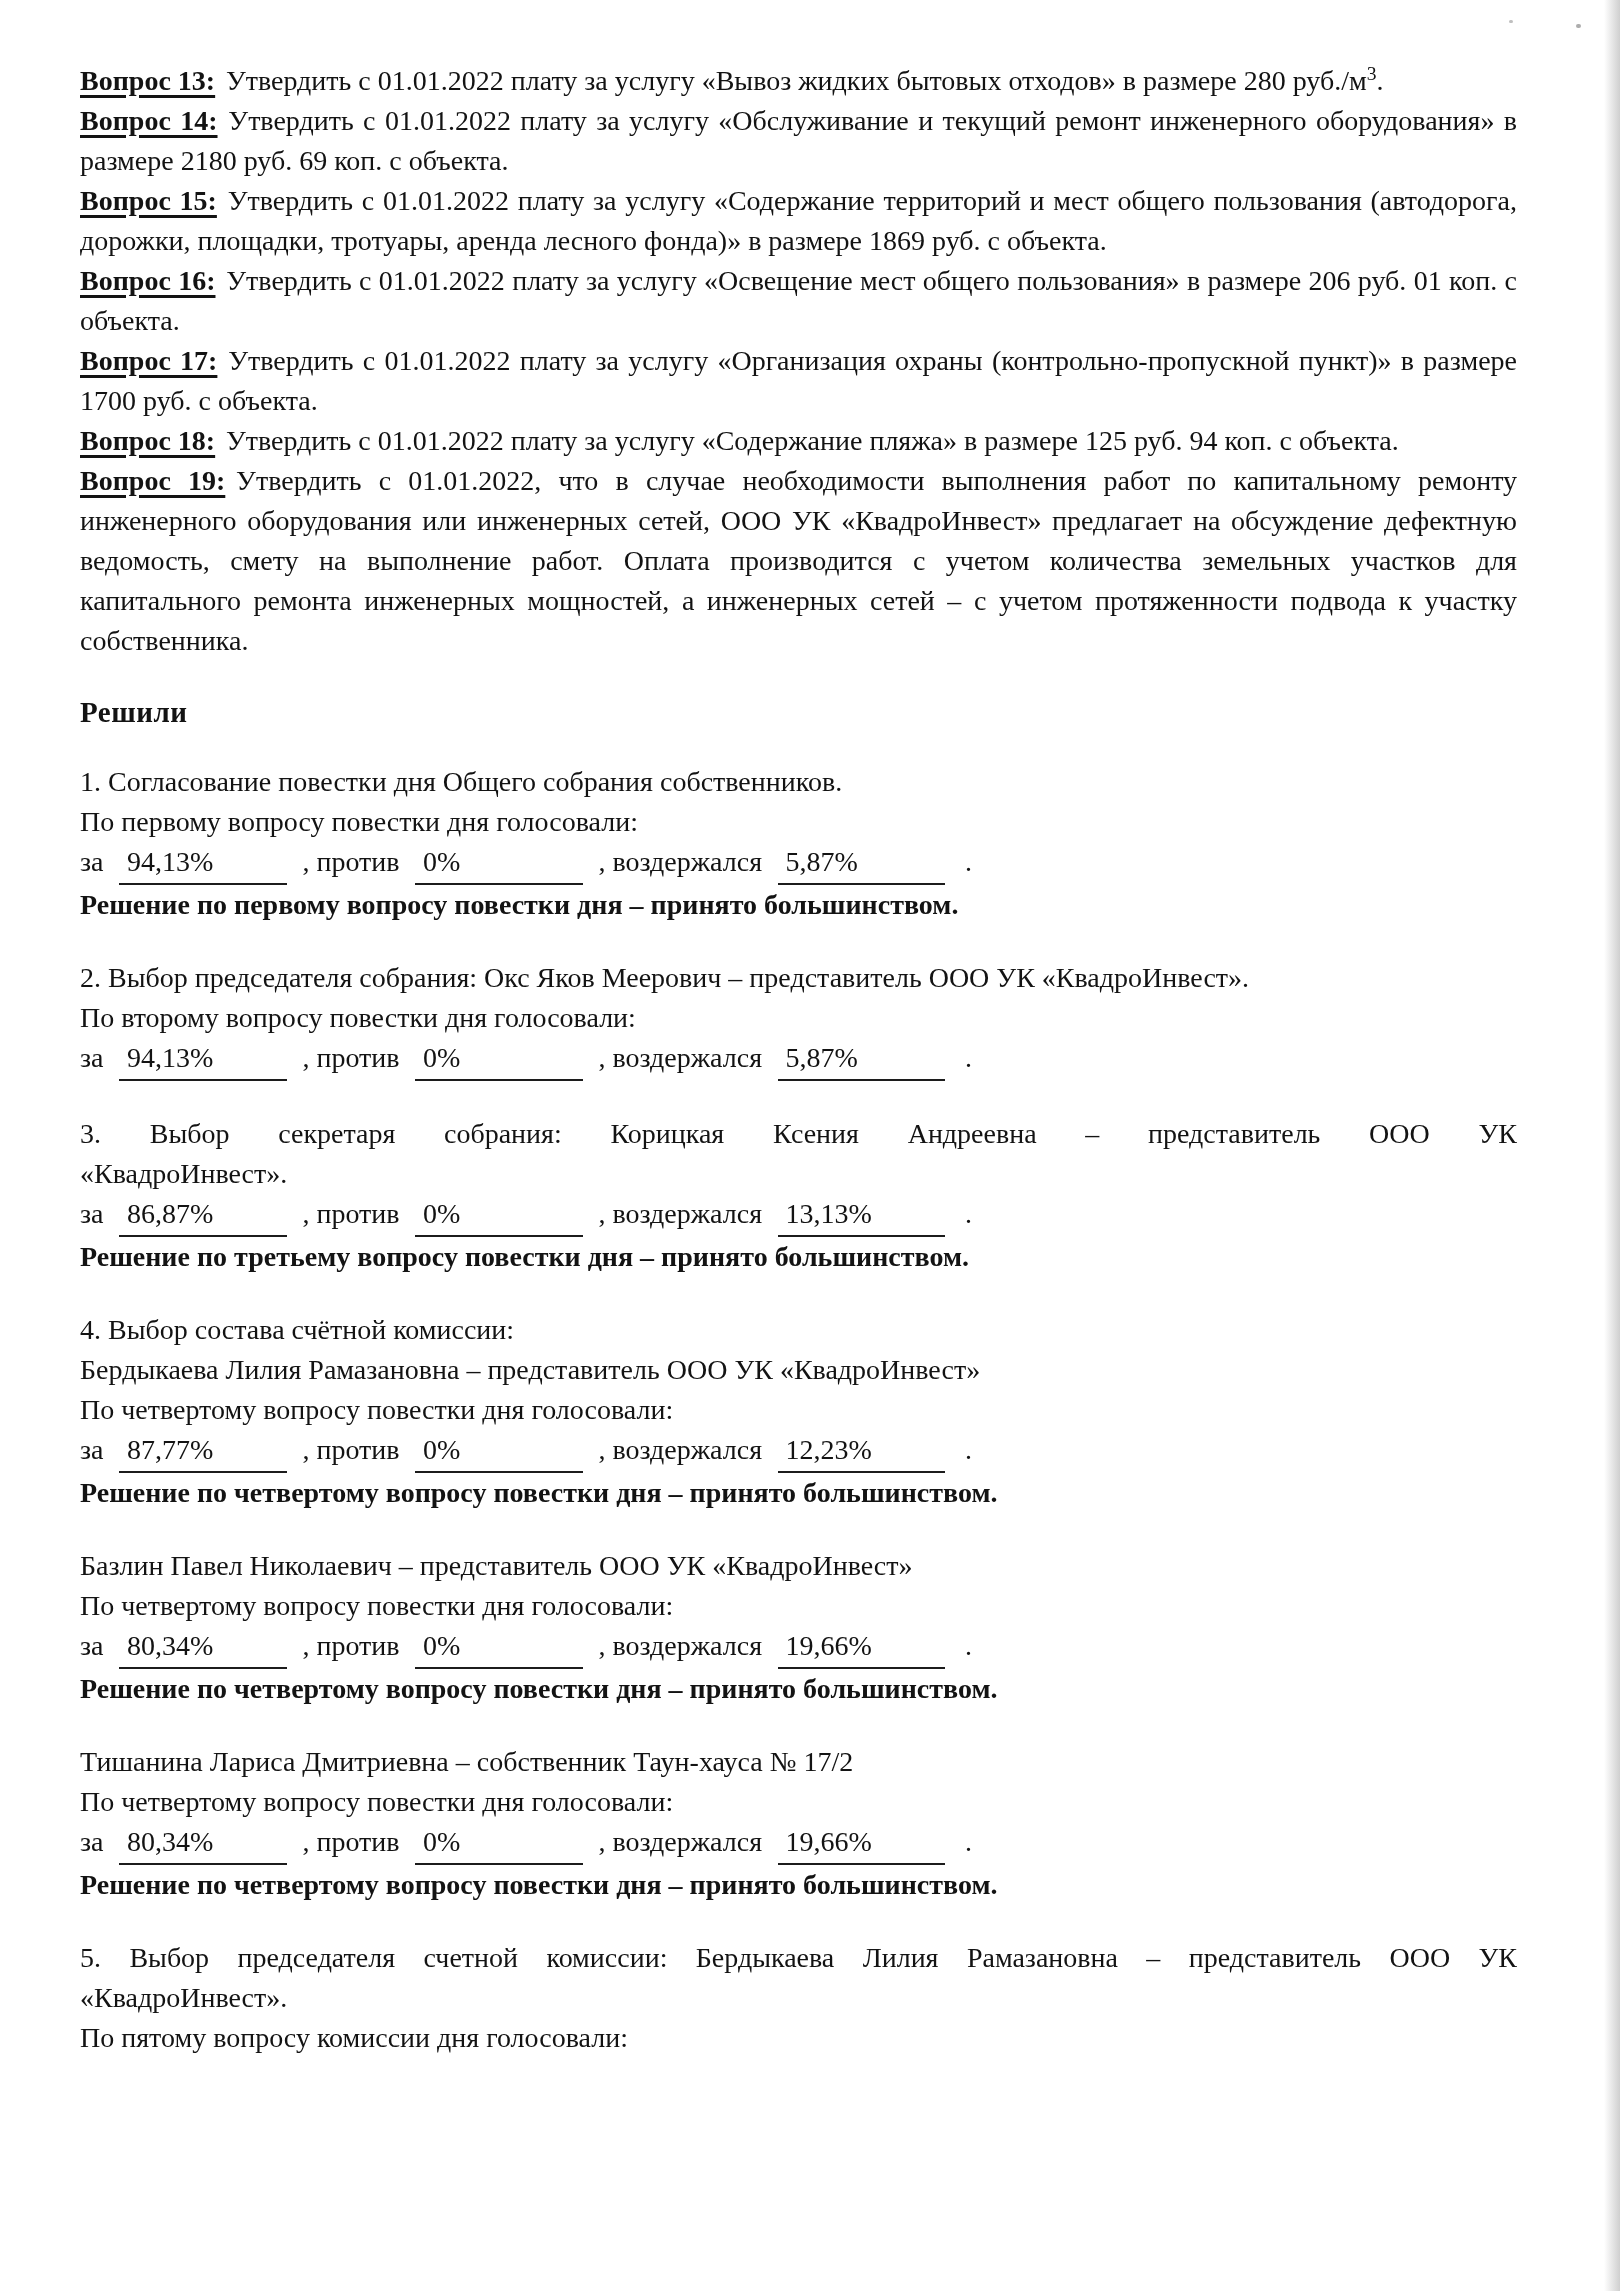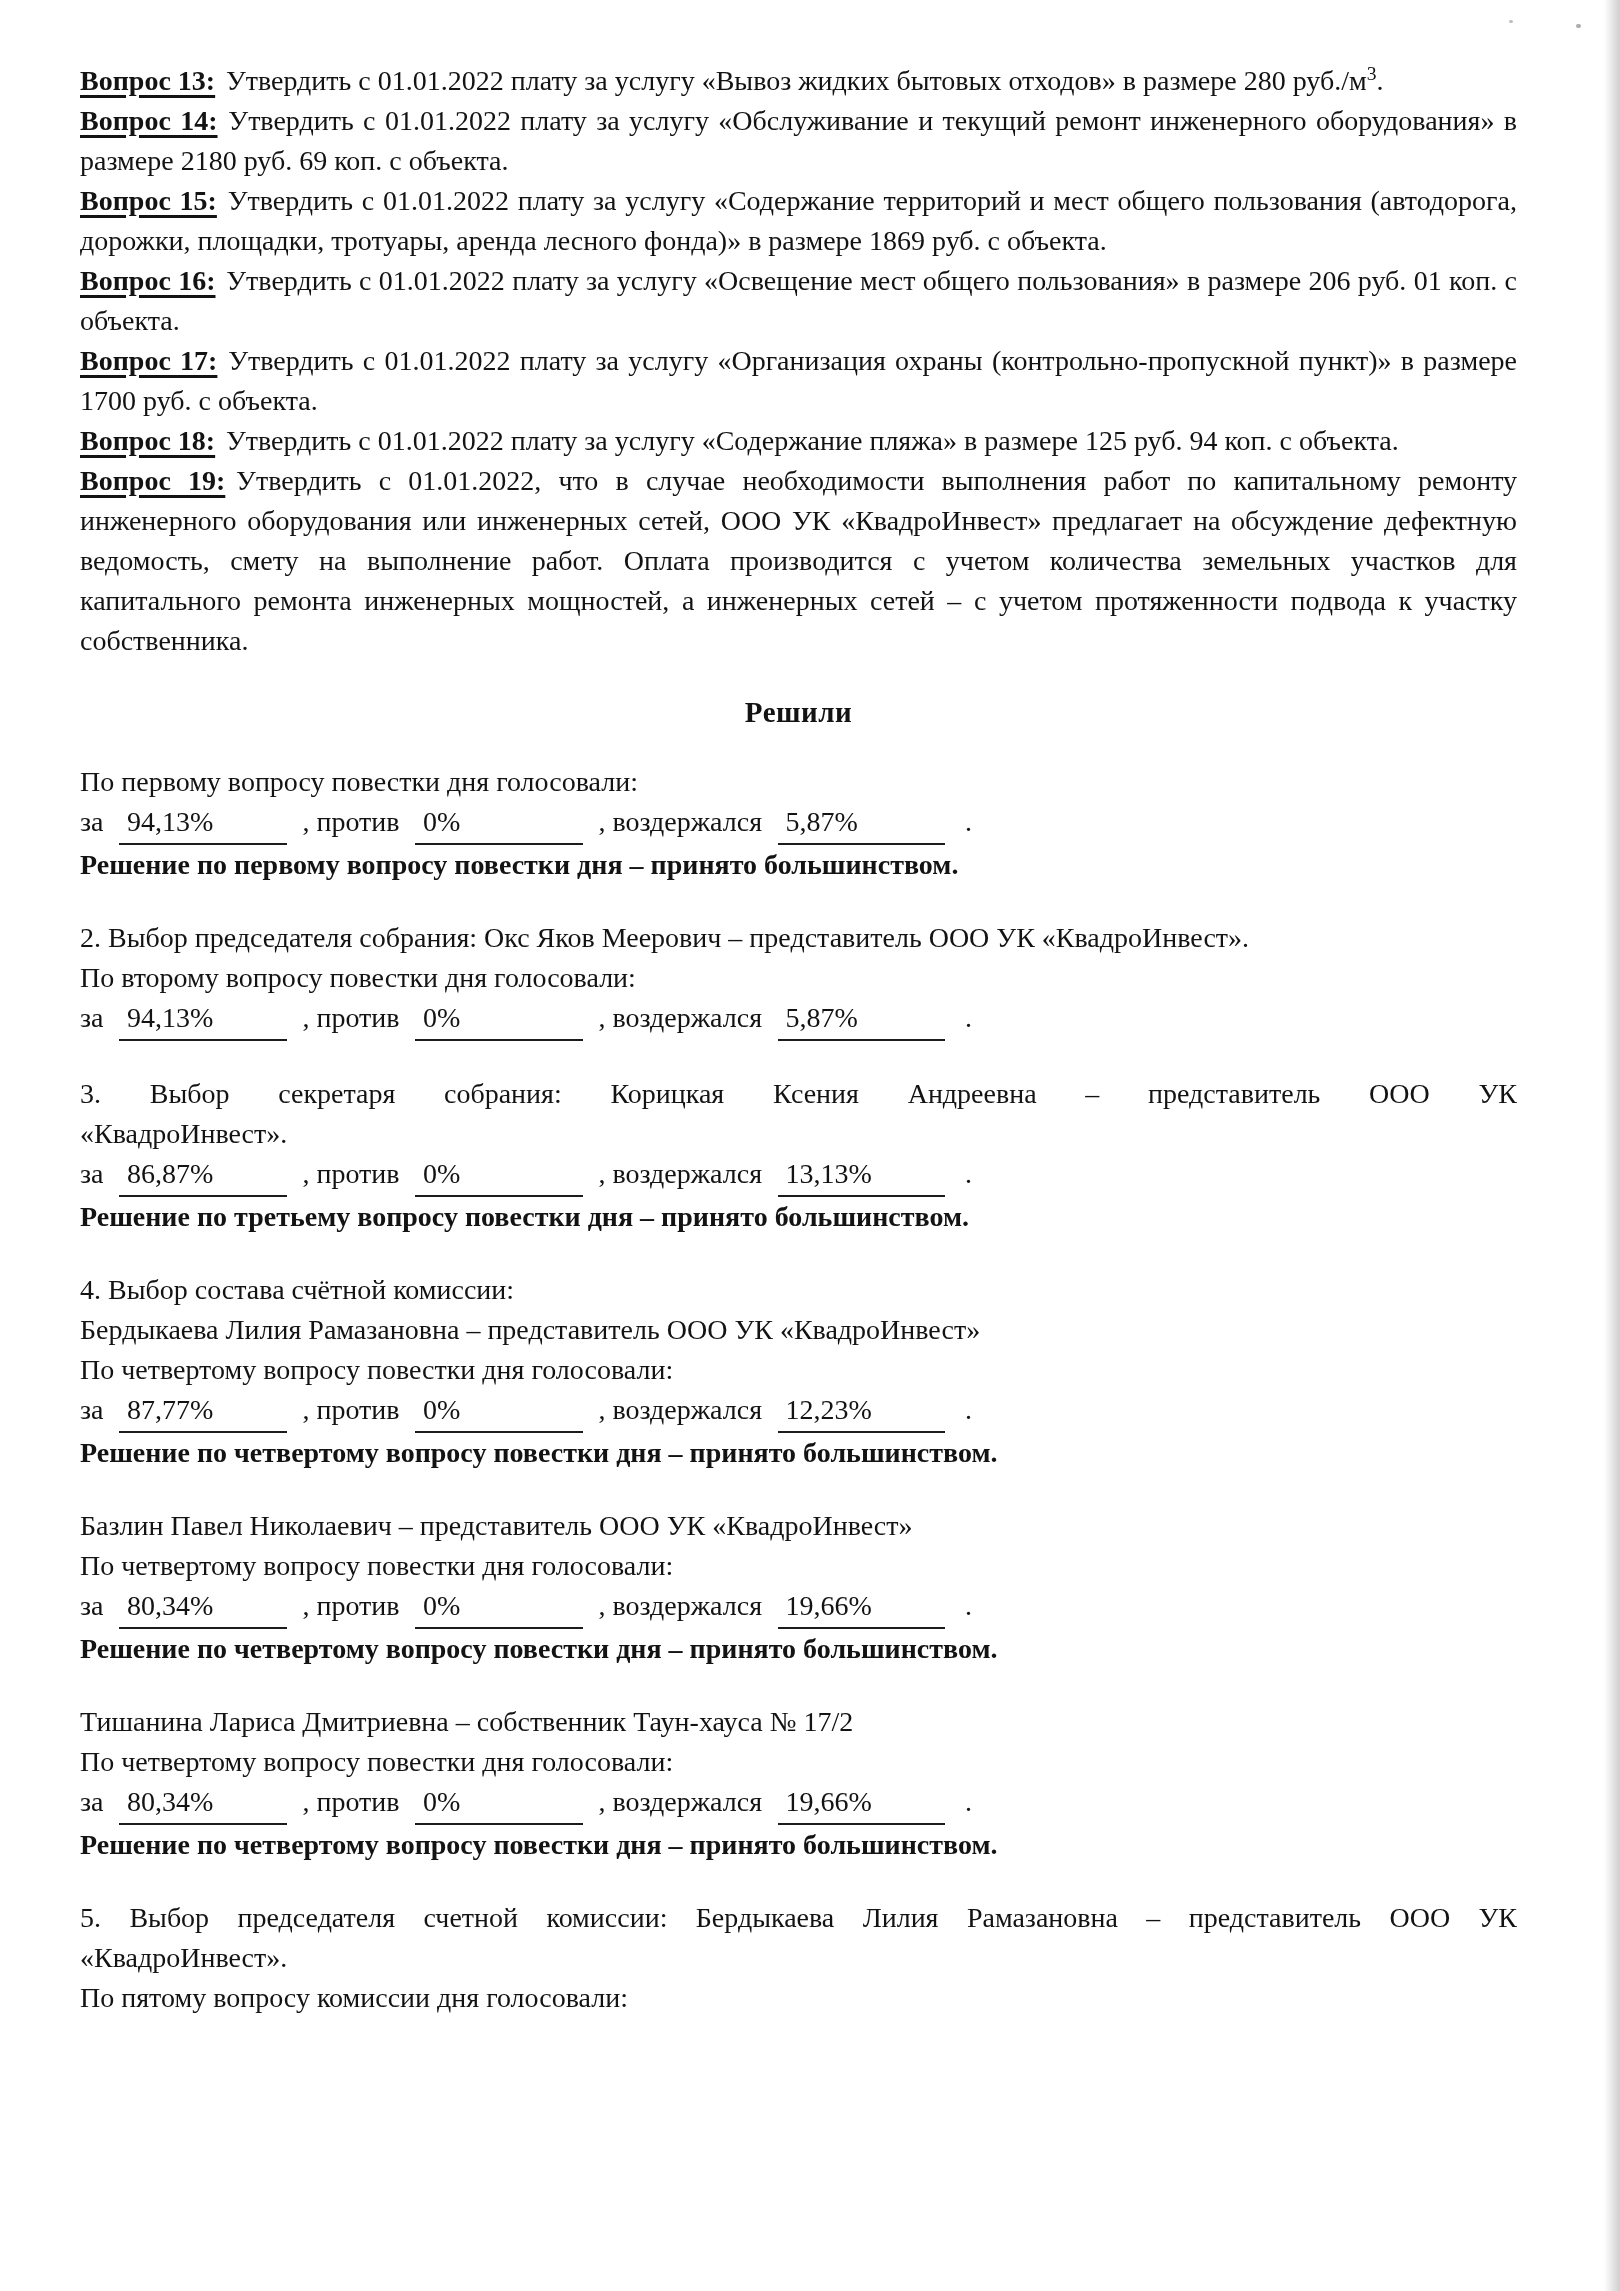--- a/index.html
+++ b/index.html
@@ -53,21 +53,20 @@
   }
   sup.cube {
     font-size: 19.6px;
     line-height: 0;
   }
 
   .heading {
     margin: 35px 0 33px 0;
     font-size: 29px;
     font-weight: 700;
-    text-align: center;
     letter-spacing: 0.5px;
   }
 
   .res-block { margin: 0 0 33px 0; }
   .res-block:last-child { margin-bottom: 12px; }
 
   .line {
     margin: 0;
     font-size: 28px;
     line-height: 40px;
@@ -112,20 +111,21 @@
 
   <p class="question"><span class="qlabel">Вопрос 17:</span><span>Утвердить с 01.01.2022 плату за услугу «Организация охраны (контрольно-пропускной пункт)» в размере 1700 руб. с объекта.</span></p>
 
   <p class="question"><span class="qlabel">Вопрос 18:</span><span>Утвердить с 01.01.2022 плату за услугу «Содержание пляжа» в размере 125 руб. 94 коп. с объекта.</span></p>
 
   <p class="question"><span class="qlabel">Вопрос 19:</span><span>Утвердить с 01.01.2022, что в случае необходимости выполнения работ по капитальному ремонту инженерного оборудования или инженерных сетей, ООО УК «КвадроИнвест» предлагает на обсуждение дефектную ведомость, смету на выполнение работ. Оплата производится с учетом количества земельных участков для капитального ремонта инженерных мощностей, а инженерных сетей – с учетом протяженности подвода к участку собственника.</span></p>
 
   <h2 class="heading">Решили</h2>
 
   <div class="res-block">
+    <p class="line">1. Согласование повестки дня Общего собрания собственников.</p>
     <p class="line">По первому вопросу повестки дня голосовали:</p>
     <p class="line vote-row"><span class="vlabel">за</span><span class="blank">94,13%</span><span class="vlabel mid">, против</span><span class="blank">0%</span><span class="vlabel mid">, воздержался</span><span class="blank">5,87%</span><span class="vote-period">.</span></p>
     <p class="line decision">Решение по первому вопросу повестки дня – принято большинством.</p>
   </div>
 
   <div class="res-block">
     <p class="line">2. Выбор председателя собрания: Окс Яков Меерович – представитель ООО УК «КвадроИнвест».</p>
     <p class="line">По второму вопросу повестки дня голосовали:</p>
     <p class="line vote-row"><span class="vlabel">за</span><span class="blank">94,13%</span><span class="vlabel mid">, против</span><span class="blank">0%</span><span class="vlabel mid">, воздержался</span><span class="blank">5,87%</span><span class="vote-period">.</span></p>
   </div>

